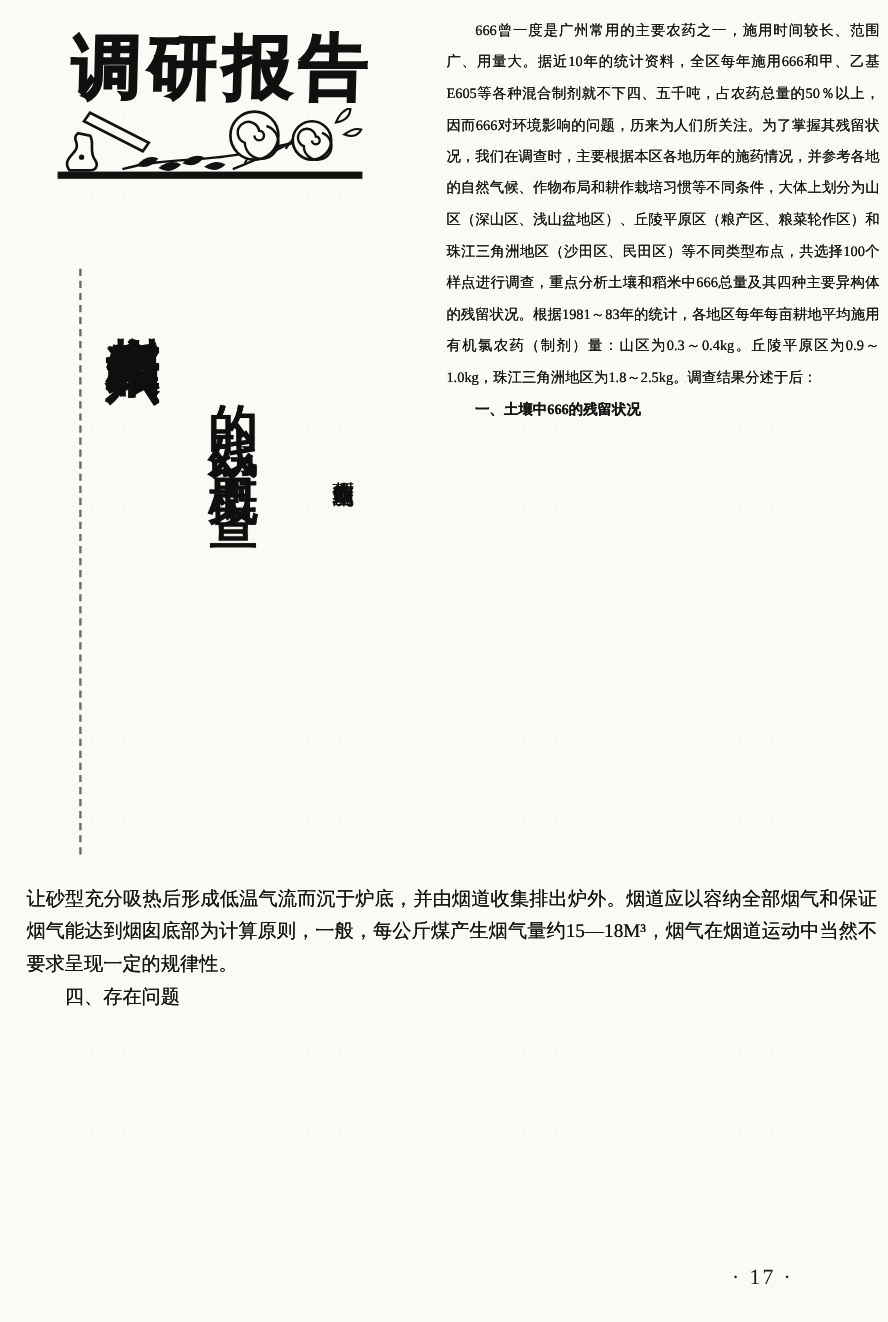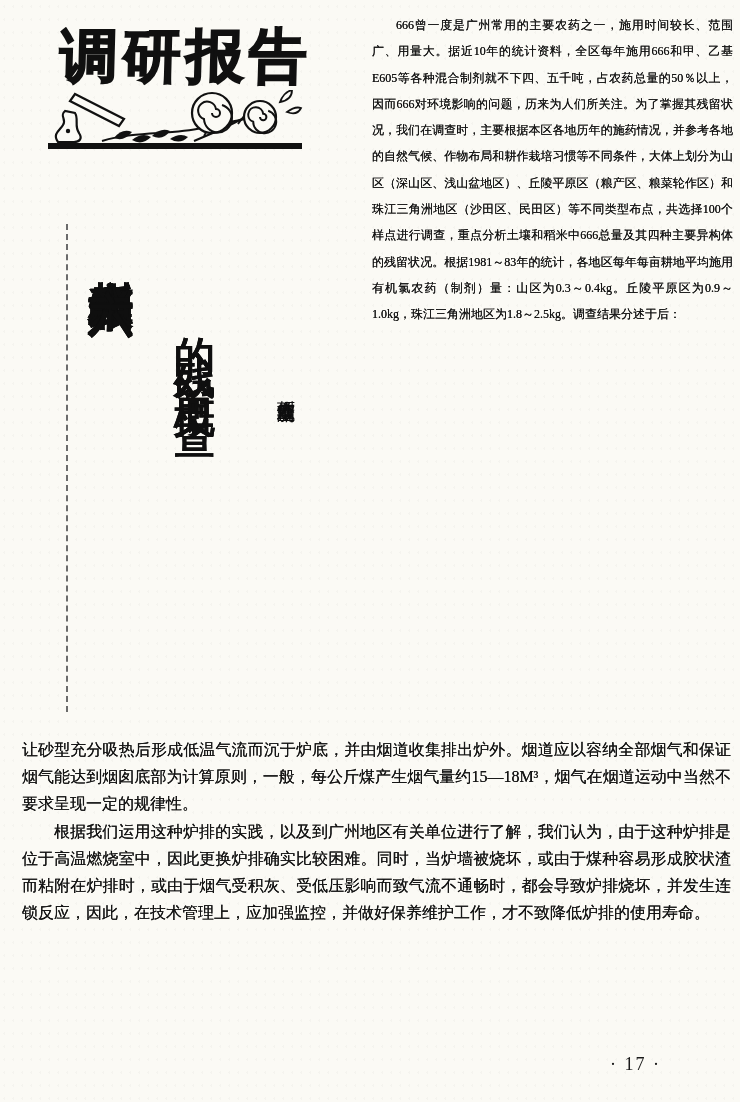--- a/index.html
+++ b/index.html
@@ -116,22 +116,23 @@
   </svg>
 
   <div class="wavy-divider"></div>
 
   <div class="v-text main-title">广州土壤和稻米中六六六</div>
   <div class="v-text subtitle">的残留概查</div>
   <div class="v-text affiliation">广州市农业环境监测站</div>
 
   <div class="right-column">
     <p class="p-indent">666曾一度是广州常用的主要农药之一，施用时间较长、范围广、用量大。据近10年的统计资料，全区每年施用666和甲、乙基E605等各种混合制剂就不下四、五千吨，占农药总量的50％以上，因而666对环境影响的问题，历来为人们所关注。为了掌握其残留状况，我们在调查时，主要根据本区各地历年的施药情况，并参考各地的自然气候、作物布局和耕作栽培习惯等不同条件，大体上划分为山区（深山区、浅山盆地区）、丘陵平原区（粮产区、粮菜轮作区）和珠江三角洲地区（沙田区、民田区）等不同类型布点，共选择100个样点进行调查，重点分析土壤和稻米中666总量及其四种主要异构体的残留状况。根据1981～83年的统计，各地区每年每亩耕地平均施用有机氯农药（制剂）量：山区为0.3～0.4kg。丘陵平原区为0.9～1.0kg，珠江三角洲地区为1.8～2.5kg。调查结果分述于后：</p>
+    <p class="p-indent sec-heading">一、土壤中666的残留状况</p>
   </div>
 
   <div class="bottom-section">
     <p>让砂型充分吸热后形成低温气流而沉于炉底，并由烟道收集排出炉外。烟道应以容纳全部烟气和保证烟气能达到烟囱底部为计算原则，一般，每公斤煤产生烟气量约15—18M³，烟气在烟道运动中当然不要求呈现一定的规律性。</p>
-    <p class="p-indent">根据我们运用这种炉排的实践，以及到广州地区有关单位进行了解，我们认为，由于这种炉排是位于高温燃烧室中，因此更换炉排确实比较困难。同时，当炉墙被烧坏，或由于煤种容易形成胶状渣而粘附在炉排时，或由于烟气受积灰、受低压影响而致气流不通畅时，都会导致炉排烧坏，并发生连锁反应，因此，在技术管理上，应加强监控，并做好保养维护工作，才不致降低炉排的使用寿命。</p>
+    <p class="p-indent">四、存在问题</p>
   </div>
 
   <div class="page-number">· 17 ·</div>
 
 </div>
 
 </body></html>

